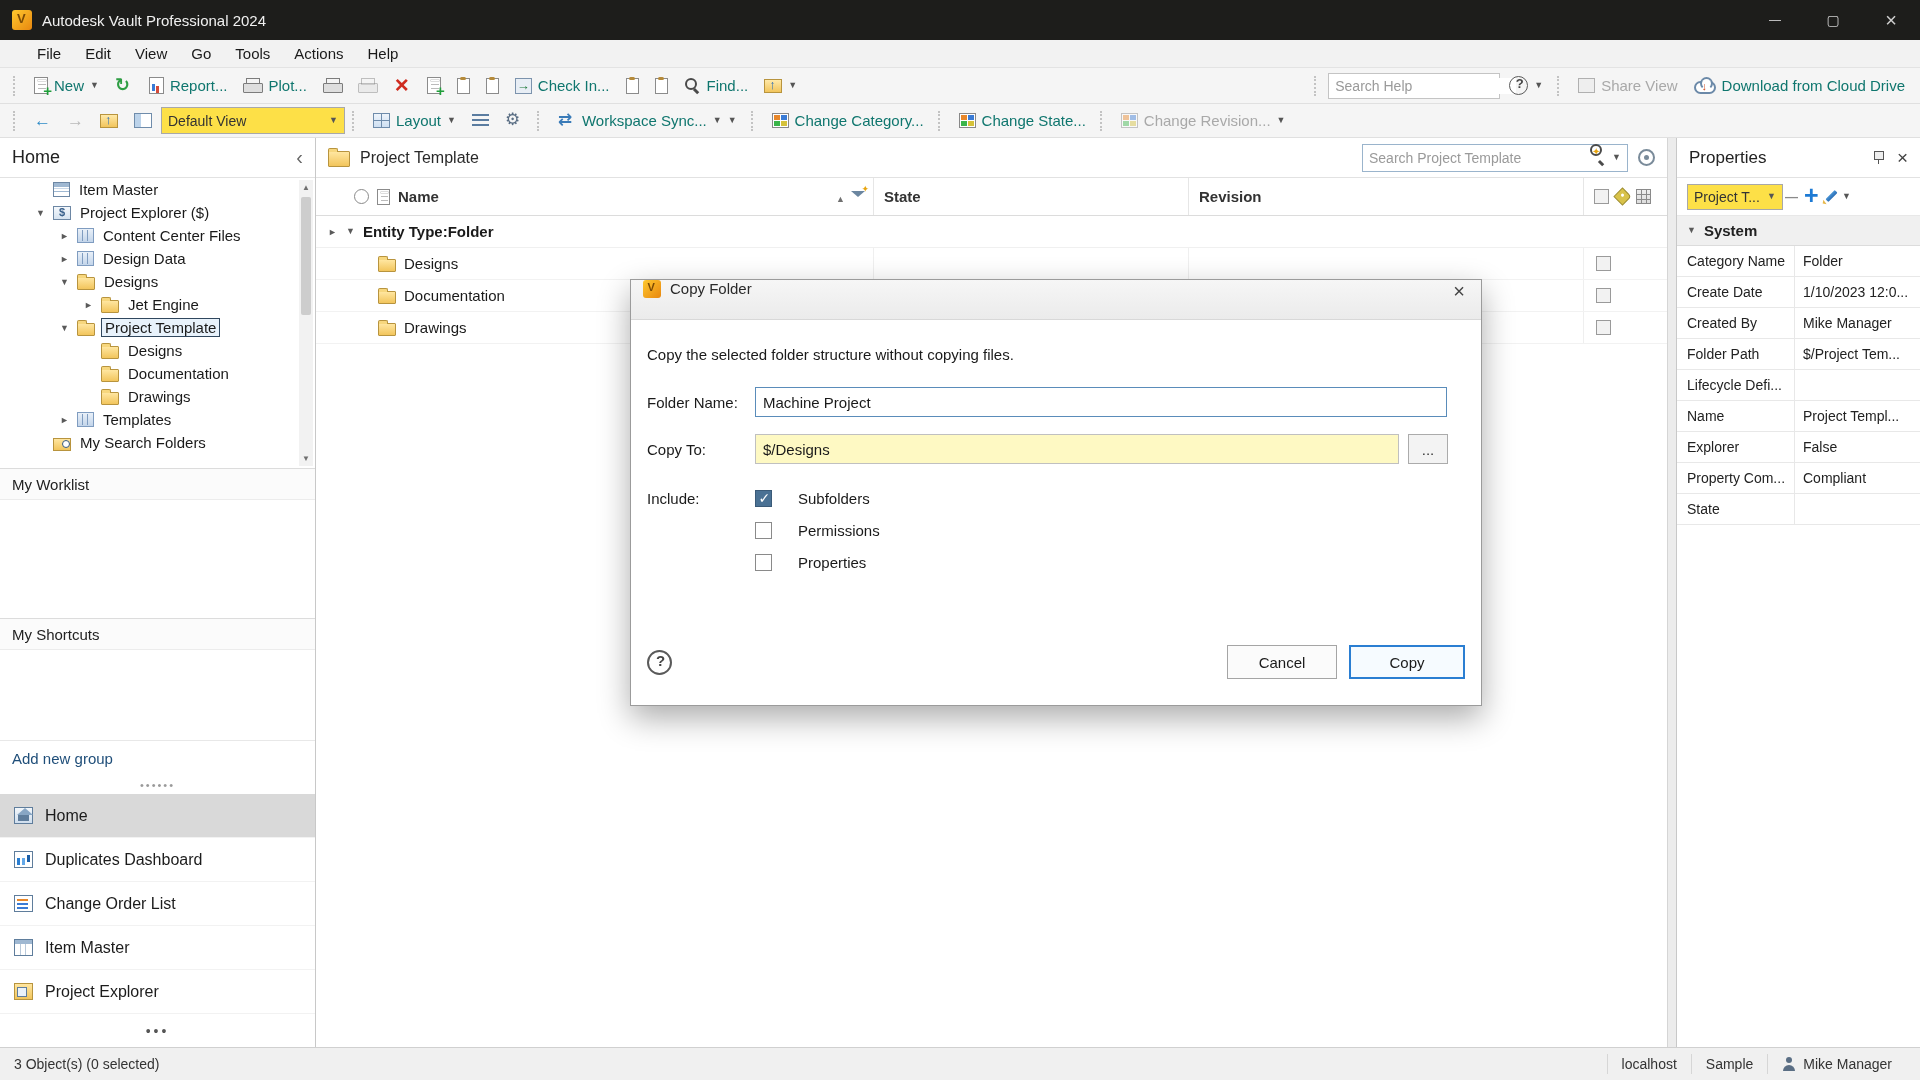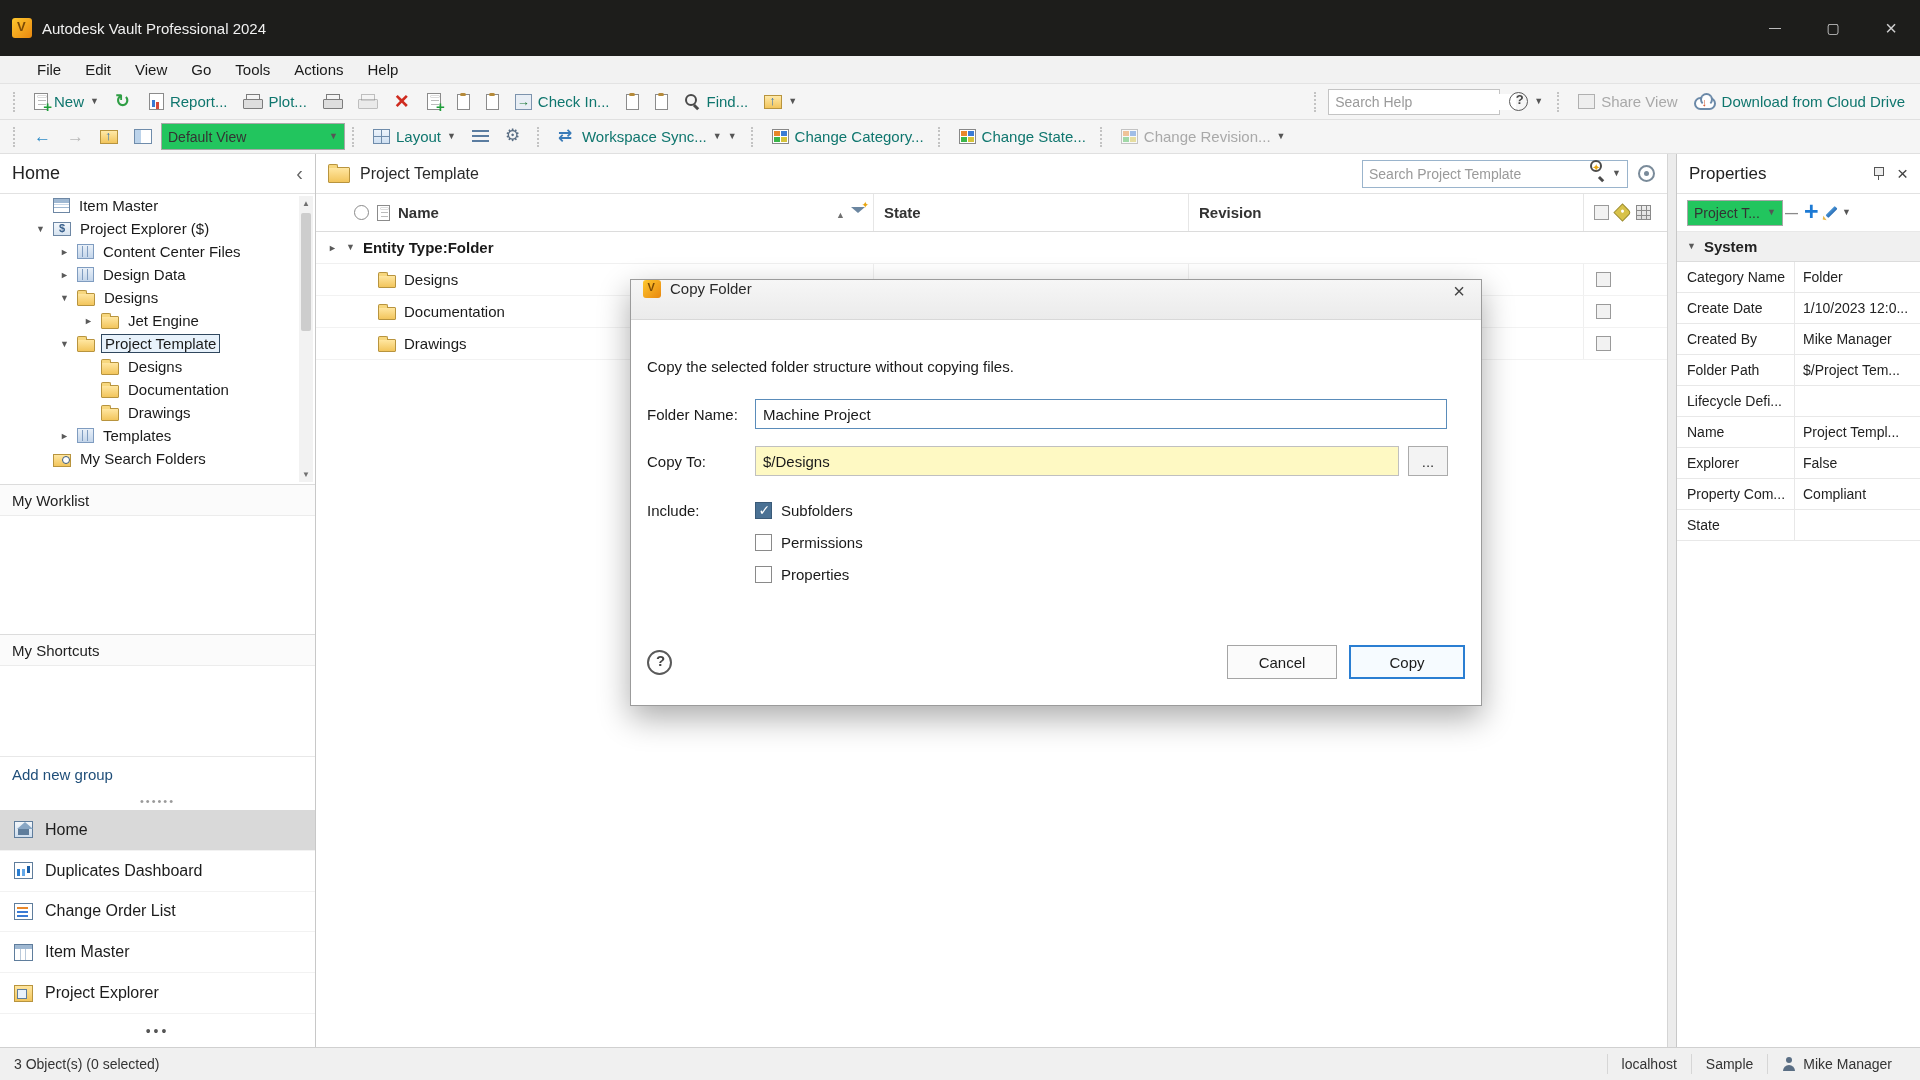--- a/index.html
+++ b/index.html
@@ -1,21 +1,21 @@
 <!DOCTYPE html>
 <html><head>
 <meta charset="utf-8">
 <style>
   *{margin:0;padding:0;box-sizing:border-box}
   html,body{width:1920px;height:1080px;overflow:hidden}
   body{font-family:"Liberation Sans","DejaVu Sans",sans-serif;font-size:15px;color:#1a1a1a;background:#f0f0f0}
   .app{position:relative;width:1920px;height:1080px;display:flex;flex-direction:column;background:#f0f0f0}
 
   
-  .titlebar{height:56px;background:#1d1d1b;display:flex;align-items:center;color:#e8e8e8;flex:none}
+  .titlebar{height:40px;background:#1d1d1b;display:flex;align-items:center;color:#e8e8e8;flex:none}
   .tb-logo{width:20px;height:20px;margin:0 10px 0 12px;border-radius:3px;background:linear-gradient(135deg,#ffc82e,#e8870f);position:relative;flex:none}
   .tb-logo::before{content:"V";position:absolute;left:5px;top:1px;font-size:13px;font-weight:bold;color:#7a4a05}
   .tb-title{font-size:15px;color:#f0f0f0}
   .winbtns{margin-left:auto;display:flex;height:100%}
   .wb{width:58px;display:flex;align-items:center;justify-content:center;color:#cfcfcf;font-size:16px}
   .wb-min::before{content:"—";font-size:12px}
   .wb-max::before{content:"❐";content:"▢";font-size:14px}
   .wb-close::before{content:"×";font-size:20px}
 
   
@@ -179,21 +179,21 @@
   
   .gap{width:8px;flex:none;background:#ececec}
   .props{width:244px;background:#fff;border-left:1px solid #c8c8c8;display:flex;flex-direction:column;flex:none}
   .pr-title{font-size:17px;color:#222}
   .pr-hd-icons{margin-left:auto;display:flex;align-items:center;gap:12px}
   .i-pin{width:12px;height:15px}
   .i-pin::before{content:"";position:absolute;left:1px;top:1px;width:8px;height:7px;border:1.5px solid #555;background:#eee}
   .i-pin::after{content:"";position:absolute;left:5px;top:9px;width:1.5px;height:5px;background:#555}
   .i-x::before{content:"×";font-size:19px;color:#444}
   .pr-toolbar{height:38px;display:flex;align-items:center;gap:2px;padding:0 10px;border-bottom:1px solid #e8e8e8;flex:none}
-  .pr-select{width:96px;height:26px;border:1px solid #a8a8a8;background:#22c55e;display:flex;align-items:center;padding:0 6px;gap:4px}
+  .pr-select{width:96px;height:26px;border:1px solid #a8a8a8;background:#fde047;display:flex;align-items:center;padding:0 6px;gap:4px}
   .pr-select .val{flex:1;font-size:14px;color:#333;overflow:hidden;white-space:nowrap}
   .i-minus{width:16px;height:16px}
   .i-minus::before{content:"—";position:absolute;left:0;top:0;color:#8a8a8a;font-weight:bold;font-size:13px}
   .i-plus{width:18px;height:18px}
   .i-plus::before{content:"+";position:absolute;left:1px;top:-7px;color:#1d7ad4;font-weight:bold;font-size:25px}
   .i-pencil{width:17px;height:17px}
   .i-pencil::before{content:"";position:absolute;left:2px;top:6px;width:13px;height:4px;background:linear-gradient(#4a95d5,#2a6db5);transform:rotate(-45deg);border-radius:1px}
   .i-pencil::after{content:"";position:absolute;left:0px;bottom:1px;border-left:4px solid #e8b84a;border-top:4px solid transparent;border-bottom:0 solid transparent;transform:rotate(10deg)}
   .pr-section{height:30px;display:flex;align-items:center;gap:8px;background:#f0f0f0;border-bottom:1px solid #dcdcdc;padding:0 10px;flex:none;font-weight:bold;color:#222}
   .pr-grid{flex:none}
@@ -210,31 +210,31 @@
   .i-person::after{content:"";position:absolute;bottom:0;left:1px;width:12px;height:6px;border-radius:6px 6px 0 0;background:#5a6e84}
 
   
   .dialog{position:absolute;left:630px;top:279px;width:852px;height:427px;background:#fff;border:1px solid #9b9b9b;box-shadow:0 12px 30px rgba(0,0,0,.33);z-index:50;display:flex;flex-direction:column}
   .dlg-titlebar{height:40px;background:linear-gradient(#f6f6f6,#ebebeb);border-bottom:1px solid #d8d8d8;display:flex;align-items:flex-start;padding:0 12px;gap:9px;flex:none}
   .dlg-logo{width:18px;height:18px;border-radius:3px;background:linear-gradient(135deg,#ffc82e,#e8870f);position:relative}
   .dlg-logo::before{content:"V";position:absolute;left:4.5px;top:1px;font-size:11px;font-weight:bold;color:#7a4a05}
   .dlg-title{font-size:15px;color:#2a2a2a}
   .dlg-x{margin-left:auto;font-size:20px;color:#444;padding:0 4px}
   .dlg-x::before{content:"×"}
-  .dlg-body{position:relative;flex:1;padding:12px 16px}
+  .dlg-body{position:relative;flex:1;padding:0 16px}
   .dlg-desc{margin-top:26px;color:#1a1a1a}
   .frow{display:flex;align-items:center;margin-top:24px}
   .flabel{width:108px;flex:none;color:#1a1a1a}
   .txt{height:30px;border:1px solid #9a9a9a;background:#fff;font:15px "Liberation Sans","DejaVu Sans",sans-serif;padding:0 7px;color:#1a1a1a;outline:none}
   .txt-name{width:692px;border-color:#5a8cba}
   .txt-copyto{width:644px;border-color:#c0c0c0;background:#fef9c3}
   .browse{width:40px;height:30px;margin-left:9px;border:1px solid #ababab;background:#f3f3f3;display:flex;align-items:center;justify-content:center;color:#333}
   .inc-row{display:flex;align-items:flex-start;margin-top:26px}
   .opts{display:flex;flex-direction:column;gap:15px}
-  .opt{display:flex;align-items:flex-end;gap:9px}
+  .opt{display:flex;align-items:flex-end;gap:26px}
   .cb{width:17px;height:17px;border:1px solid #8a8a8a;background:#fff;position:relative;flex:none}
   .cb.checked{background:#4a7194;border-color:#3a5a78}
   .cb.checked::after{content:"✓";position:absolute;left:2.5px;top:-1px;color:#fff;font-size:14px;font-weight:bold}
   .dlg-footer{position:absolute;left:16px;right:16px;bottom:26px;display:flex;align-items:center}
   .i-help{width:25px;height:25px;border:2px solid #5a5a5a;border-radius:50%;position:relative}
   .i-help::before{content:"?";position:absolute;left:7px;top:0px;font-size:15px;font-weight:bold;color:#444}
   .btns{margin-left:auto;display:flex;gap:12px}
   .btn{height:34px;border:1px solid #a5a5a5;background:#fbfbfb;font:15px "Liberation Sans","DejaVu Sans",sans-serif;color:#1a1a1a;display:flex;align-items:center;justify-content:center}
   .btn-cancel{width:110px}
   .btn-primary{width:116px;border:2px solid #2a7ed2;background:#f6fbff}

